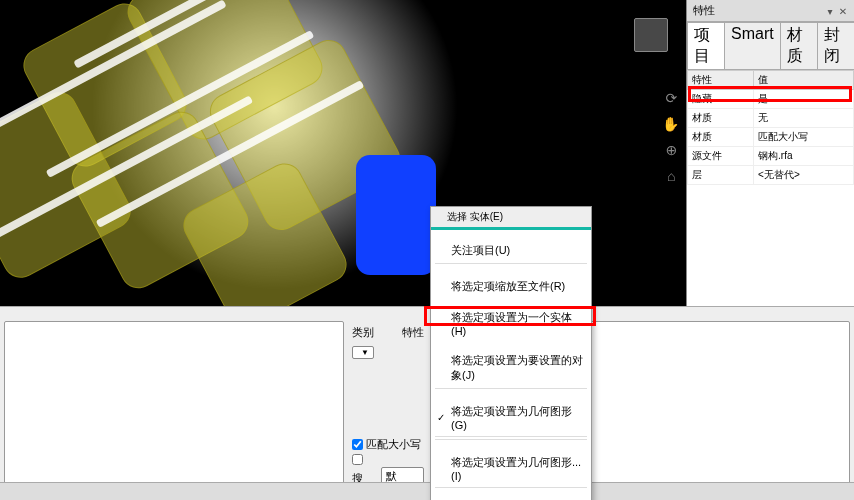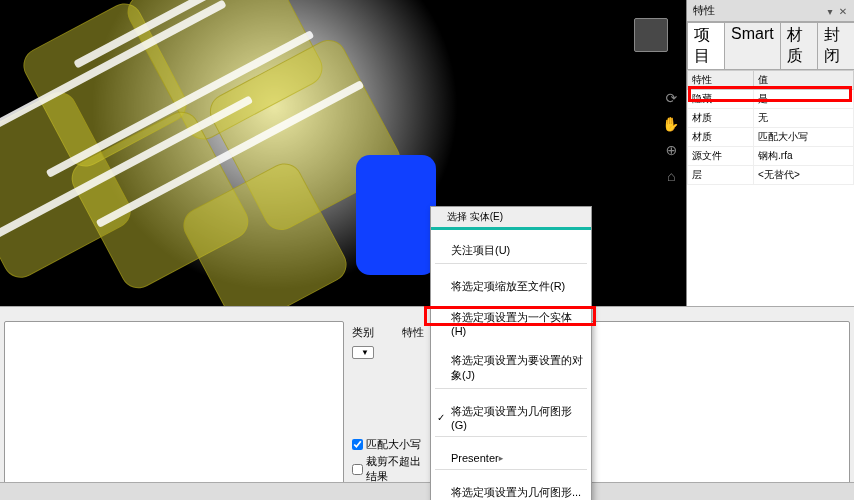--- a/index.html
+++ b/index.html
@@ -129,21 +129,20 @@
           <span class="arr">▼</span>
         </div>
     </div>
     <div style="height:70px"></div>
     <div class="chkrow">
         <input type="checkbox" checked="" style="">
         <span>匹配大小写</span>
       </div>
     <div class="chkrow">
         <input type="checkbox" style="">
-        <span>裁剪不超出结果</span>
       </div>
     <div class="row">
         <span>搜索:</span>
       <div class="selectbox">
           <span>默认</span>
           <span class="arr">▼</span>
         </div>
     </div>
   </div>
   <div class="bottomright"></div>
@@ -163,23 +162,20 @@
         <span>将选定项设置为一个实体(H)</span>
       </div>
       <div class="item">
         <span>将选定项设置为要设置的对象(J)</span>
       </div>
       <div class="sep"></div>
       <div class="item chk">
         <span>将选定项设置为几何图形(G)</span>
       </div>
       <div class="sep"></div>
-      <div class="item sub">
-        <span>Presenter</span>
-      </div>
       <div class="sep"></div>
       <div class="item">
         <span>将选定项设置为几何图形...(I)</span>
       </div>
       <div class="sep"></div>
       <div class="item sub">
         <span>链接(L)</span>
       </div>
     </div>
 </div>

